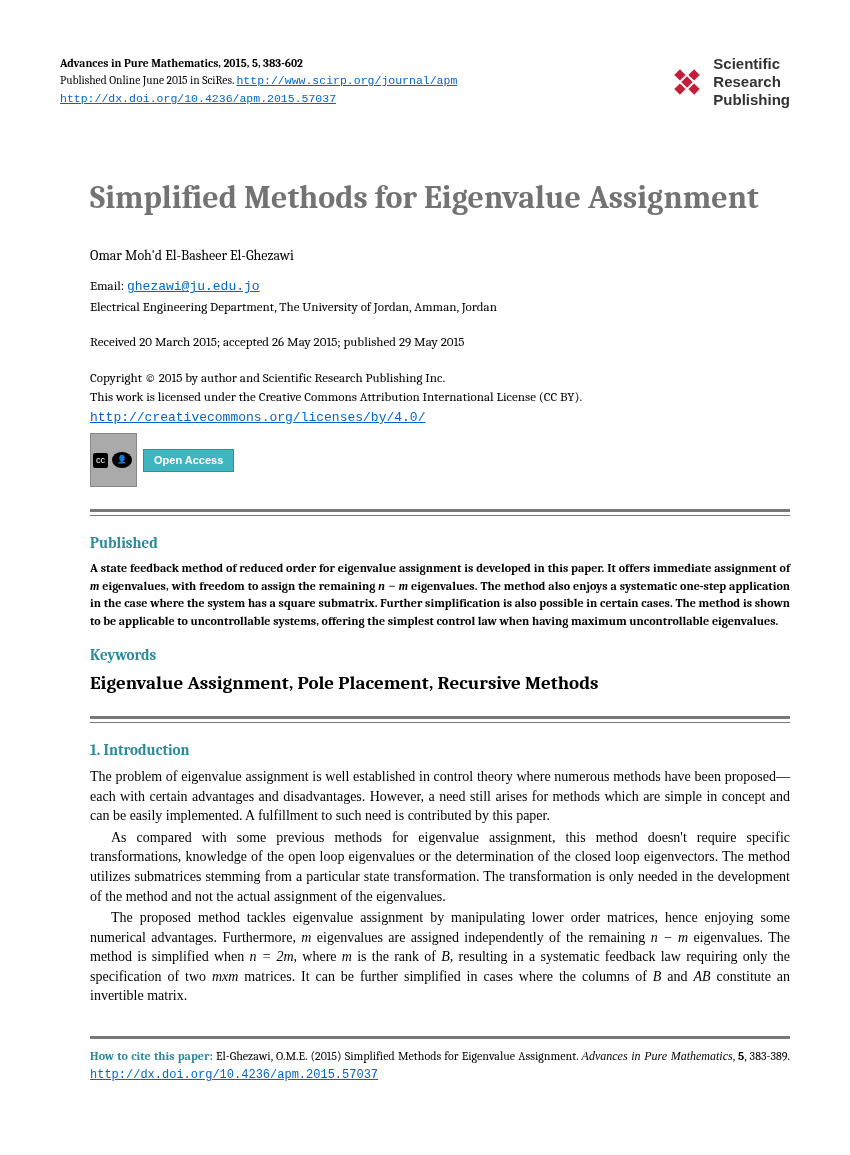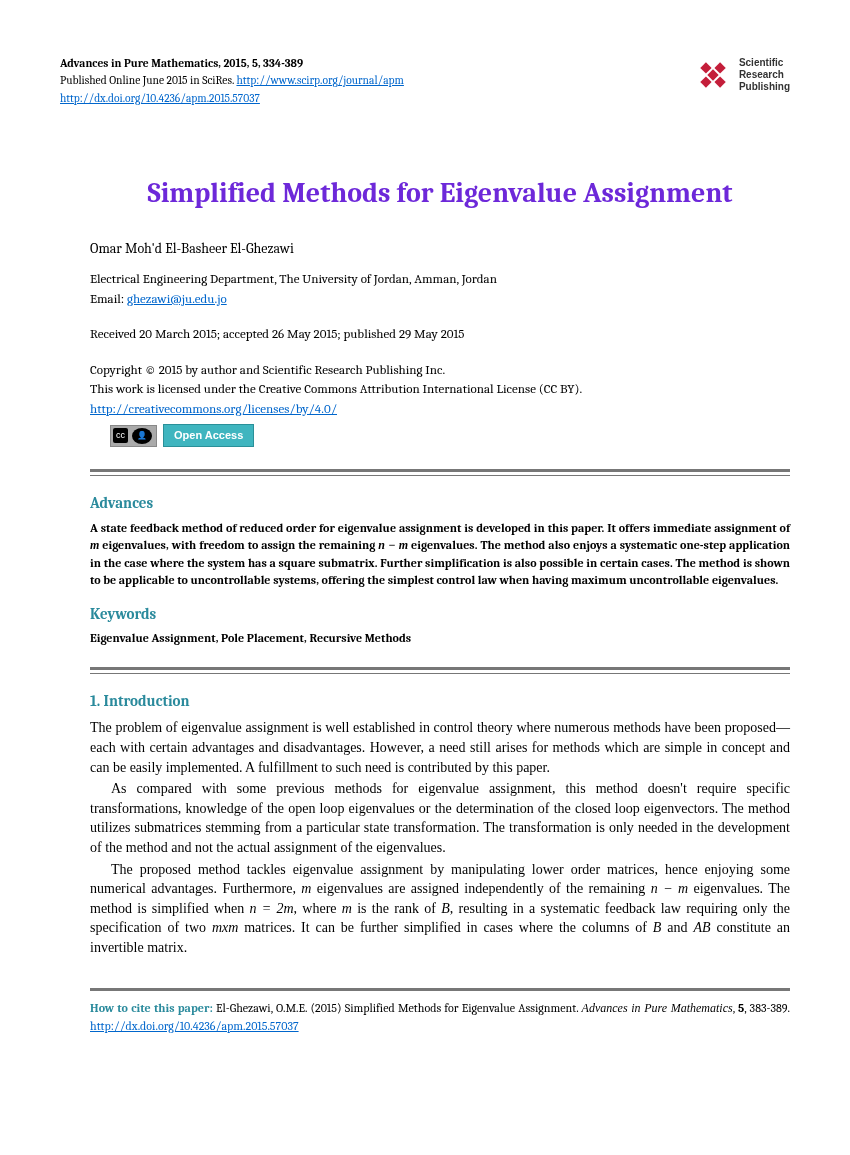--- a/index.html
+++ b/index.html
@@ -23,47 +23,47 @@
   .header-left {
     font-size: 11.5px;
     line-height: 1.5;
   }
   .journal-info {
     font-weight: bold;
   }
   .link {
     color: #0066cc;
     text-decoration: underline;
+    font-family: Liberation Mono, monospace;
   }
   .logo {
     display: flex;
     align-items: center;
     gap: 6px;
   }
   .logo-mark {
     width: 40px;
     height: 40px;
     position: relative;
   }
   .logo-text {
     font-family: Arial, sans-serif;
-    font-size: 10px;
+    font-size: 15px;
     line-height: 1.2;
     font-weight: bold;
     color: #333;
   }
   .title {
     font-family: Cambria, Georgia, serif;
-    font-size: 28px;
-    font-weight: bold;
-    color: #6d28d9;
+    font-size: 32px;
+    font-weight: bold;
+    color: #737373;
     line-height: 1.2;
     margin: 0 0 28px 0;
     padding-left: 30px;
-    text-align: center;
   }
   .author-block {
     padding-left: 30px;
     font-size: 13px;
     line-height: 1.5;
   }
   .author-name {
     font-weight: normal;
     font-size: 14px;
     margin-bottom: 10px;
@@ -79,22 +79,21 @@
     gap: 6px;
     margin-top: 6px;
     align-items: center;
   }
   .cc-badge {
     display: inline-flex;
     align-items: center;
     height: 20px;
     background: #aaa;
     border: 1px solid #888;
-    padding: 0 2px;
-    margin-left: 20px;
+    padding: 16px 2px;
   }
   .cc-badge span {
     background: #000;
     color: #fff;
     font-family: Arial, sans-serif;
     font-size: 9px;
     padding: 1px 3px;
     margin-right: 2px;
     border-radius: 2px;
   }
@@ -137,21 +136,21 @@
     margin: 0 0 8px 0;
   }
   .abstract-text {
     font-size: 12px;
     font-weight: bold;
     text-align: justify;
     line-height: 1.45;
     margin: 0 0 16px 0;
   }
   .keywords-text {
-    font-size: 12px;
+    font-size: 19px;
     font-weight: bold;
     margin: 0 0 10px 0;
   }
   .body-p {
     font-size: 14px;
     text-align: justify;
     line-height: 1.4;
     margin: 0 0 2px 0;
     font-family: 'Times New Roman', Times, serif;
   }
@@ -172,21 +171,21 @@
     color: #2a8a9c;
   }
 </style>
 </head>
 <body>
 
 <div class="page">
 
   <div class="header">
     <div class="header-left">
-      <div class="journal-info">Advances in Pure Mathematics, 2015, 5, 334-389</div>
+      <div class="journal-info">Advances in Pure Mathematics, 2015, 5, 383-602</div>
       <div>
         <span>Published Online June 2015 in SciRes. </span><a class="link">http://www.scirp.org/journal/apm</a>
       </div>
       <div>
         <a class="link">http://dx.doi.org/10.4236/apm.2015.57037</a>
       </div>
     </div>
     <div class="logo">
       <div class="logo-mark">
         <svg width="40" height="40" viewBox="0 0 40 40">
@@ -204,24 +203,24 @@
         <div>Research</div>
         <div>Publishing</div>
       </div>
     </div>
   </div>
 
   <h1 class="title">Simplified Methods for Eigenvalue Assignment</h1>
 
   <div class="author-block">
     <div class="author-name">Omar Moh'd El-Basheer El-Ghezawi</div>
-    <div>Electrical Engineering Department, The University of Jordan, Amman, Jordan</div>
     <div>
       <span>Email: </span><a class="link">ghezawi@ju.edu.jo</a>
     </div>
+    <div>Electrical Engineering Department, The University of Jordan, Amman, Jordan</div>
 
     <div class="dates">Received 20 March 2015; accepted 26 May 2015; published 29 May 2015</div>
 
     <div class="copyright-block">
       <div>Copyright © 2015 by author and Scientific Research Publishing Inc.</div>
       <div>This work is licensed under the Creative Commons Attribution International License (CC BY).</div>
       <div>
         <a class="link">http://creativecommons.org/licenses/by/4.0/</a>
       </div>
       <div class="badges">
@@ -230,21 +229,21 @@
           <span class="circle">👤</span>
         </span>
         <span class="oa-badge">Open Access</span>
       </div>
     </div>
   </div>
 
   <hr class="hr-double">
 
   <div class="section">
-    <h2 class="section-heading">Advances</h2>
+    <h2 class="section-heading">Published</h2>
     <p class="abstract-text">
       <span>A state feedback method of reduced order for eigenvalue assignment is developed in this paper. It offers immediate assignment of </span><span class="ital">m</span><span> eigenvalues, with freedom to assign the remaining </span><span class="ital">n − m</span><span> eigenvalues. The method also enjoys a systematic one-step application in the case where the system has a square submatrix. Further simplification is also possible in certain cases. The method is shown to be applicable to uncontrollable systems, offering the simplest control law when having maximum uncontrollable eigenvalues.</span>
     </p>
 
     <h2 class="section-heading">Keywords</h2>
     <p class="keywords-text">Eigenvalue Assignment, Pole Placement, Recursive Methods</p>
   </div>
 
   <hr class="hr-double">
 

